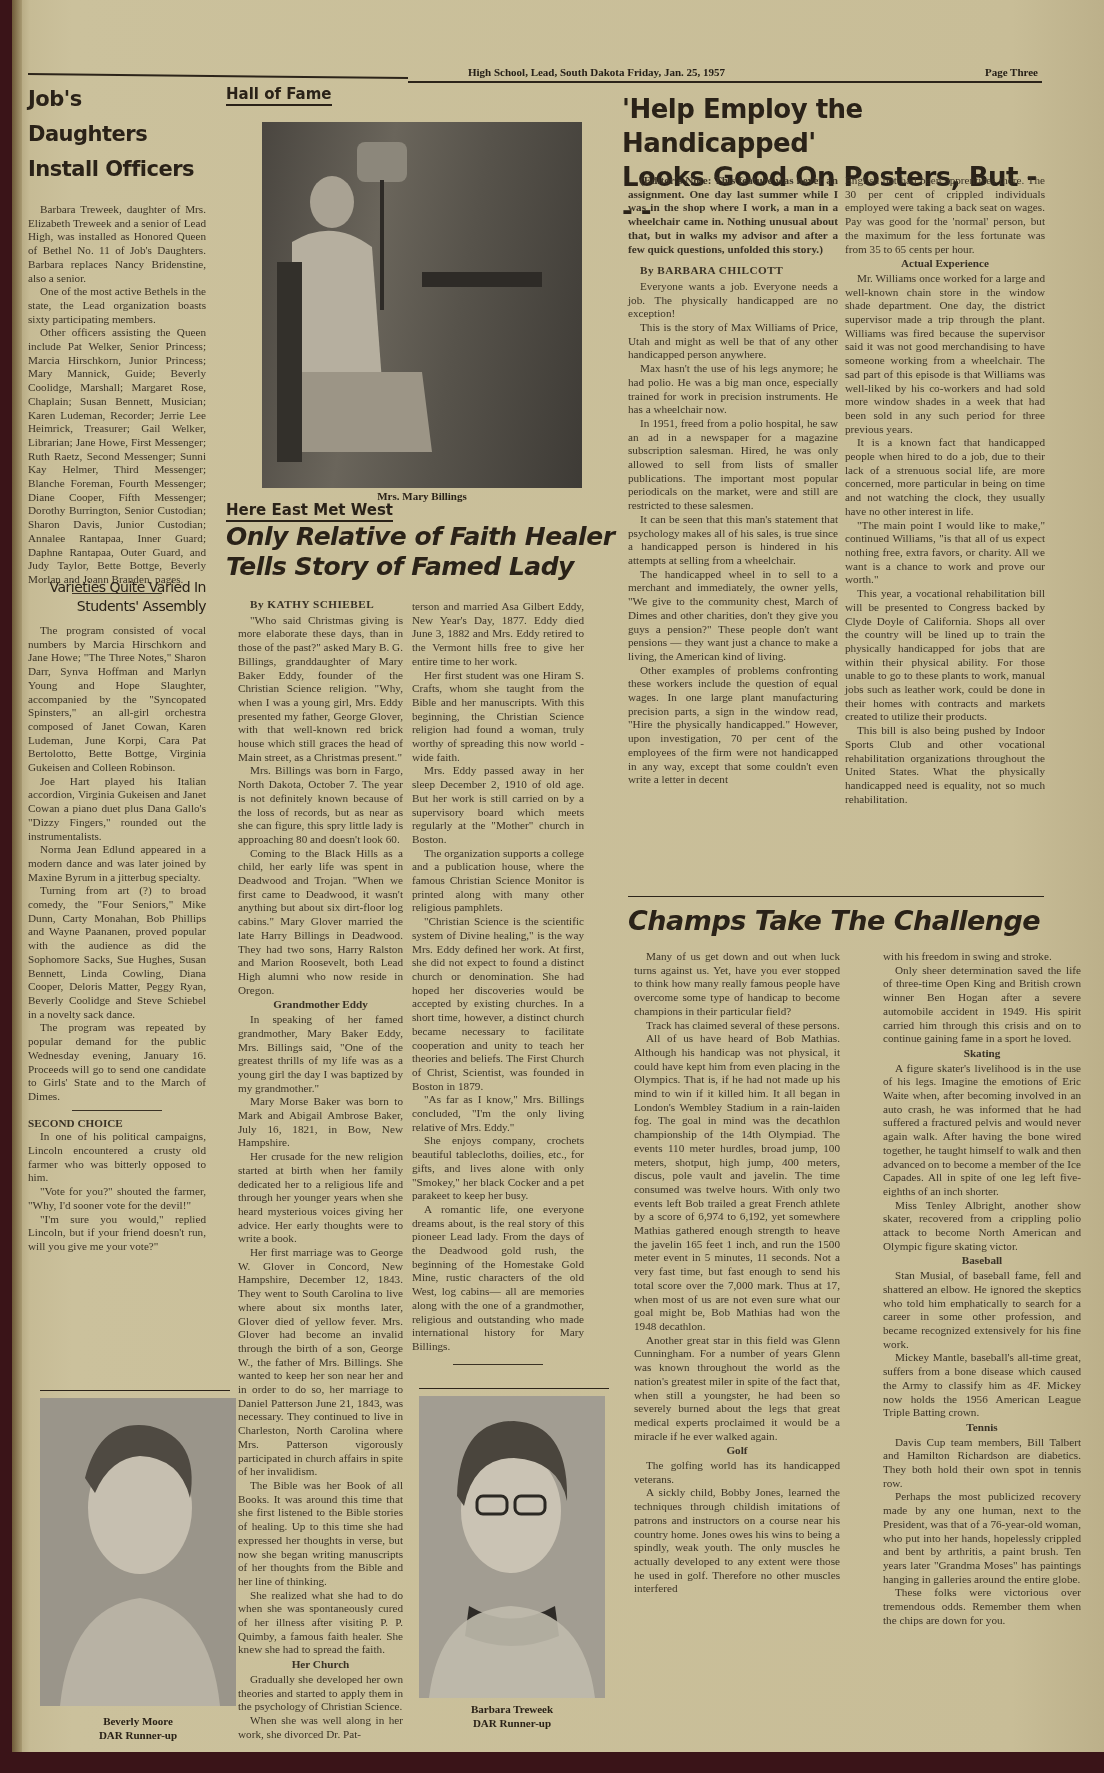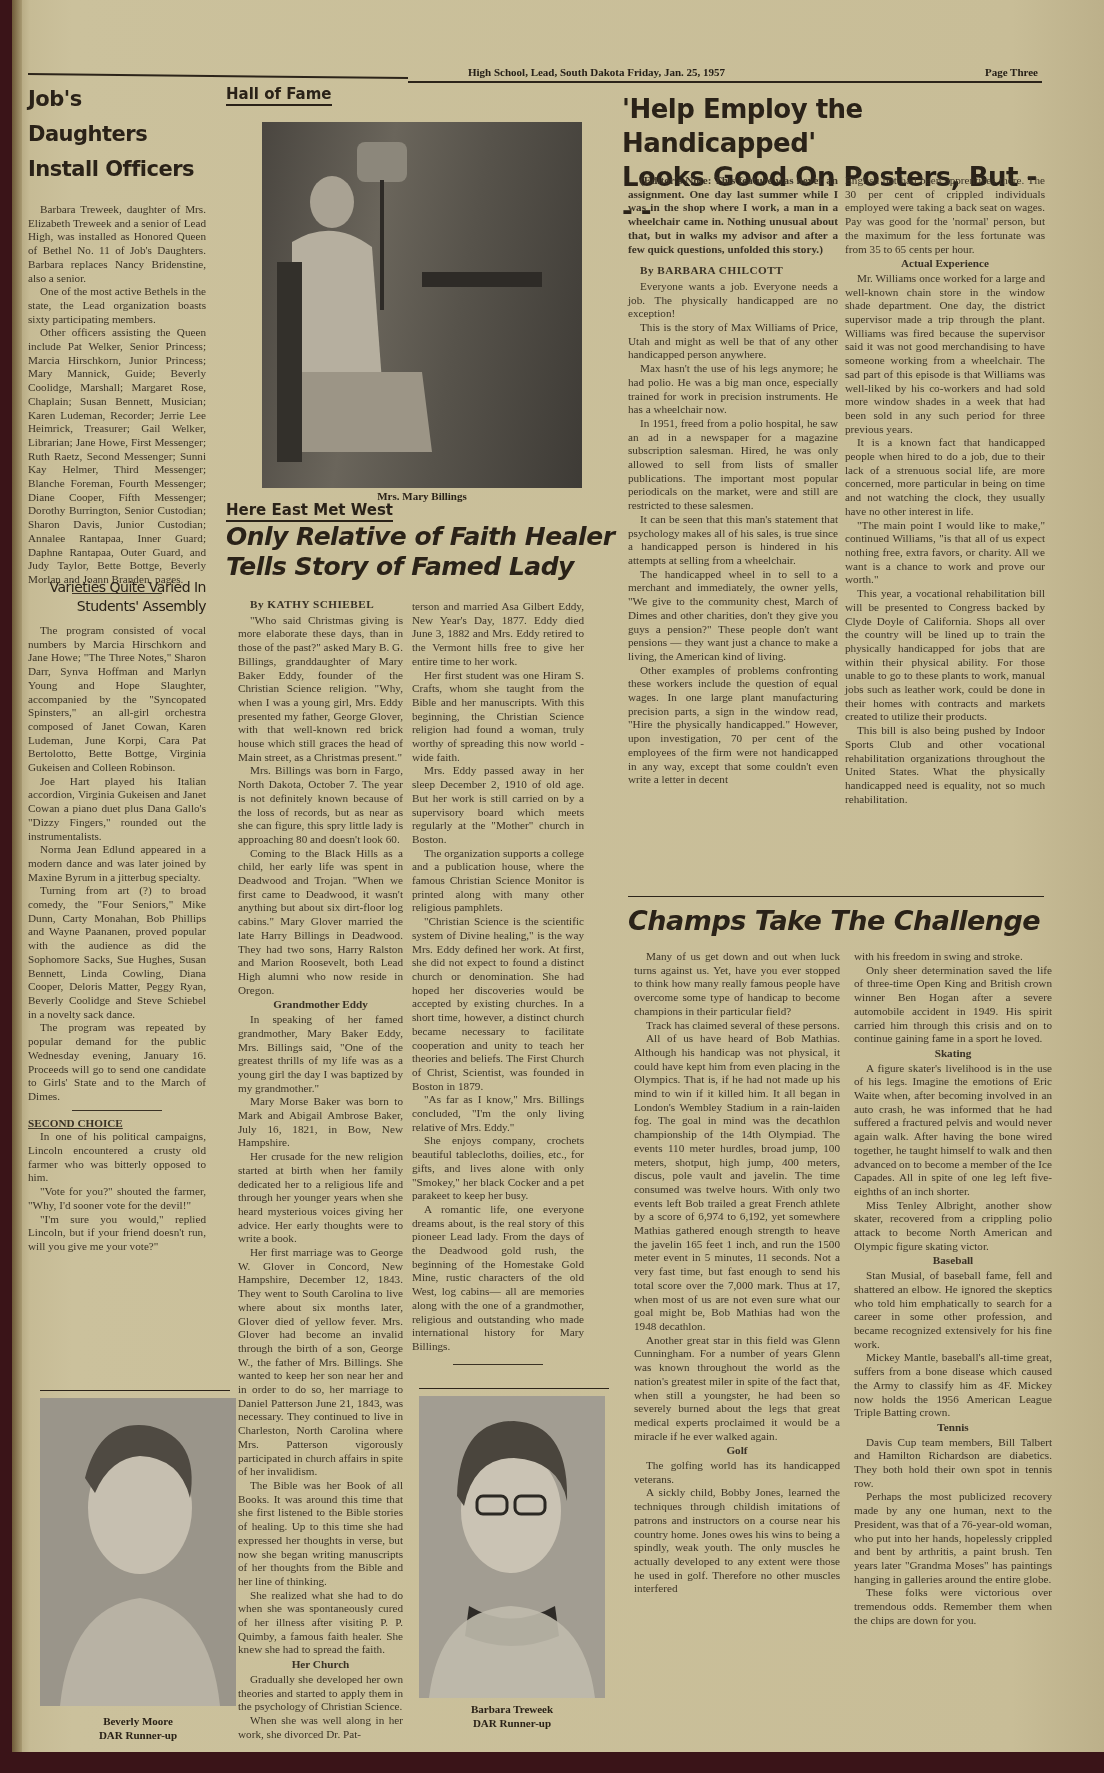--- a/index.html
+++ b/index.html
@@ -49,21 +49,21 @@
     <div class="hl" style="font-size:14px;line-height:19px;font-weight:normal;margin-bottom:8px;text-align:right;">Varieties Quite Varied In Students' Assembly</div>
     <div class="body">
       <p>The program consisted of vocal numbers by Marcia Hirschkorn and Jane Howe; "The Three Notes," Sharon Darr, Synva Hoffman and Marlyn Young and Hope Slaughter, accompanied by the "Syncopated Spinsters," an all-girl orchestra composed of Janet Cowan, Karen Ludeman, June Korpi, Cara Pat Bertolotto, Bette Bottge, Virginia Gukeisen and Colleen Robinson.</p>
       <p>Joe Hart played his Italian accordion, Virginia Gukeisen and Janet Cowan a piano duet plus Dana Gallo's "Dizzy Fingers," rounded out the instrumentalists.</p>
       <p>Norma Jean Edlund appeared in a modern dance and was later joined by Maxine Byrum in a jitterbug specialty.</p>
       <p>Turning from art (?) to broad comedy, the "Four Seniors," Mike Dunn, Carty Monahan, Bob Phillips and Wayne Paananen, proved popular with the audience as did the Sophomore Sacks, Sue Hughes, Susan Bennett, Linda Cowling, Diana Cooper, Deloris Matter, Peggy Ryan, Beverly Coolidge and Steve Schiebel in a novelty sack dance.</p>
       <p>The program was repeated by popular demand for the public Wednesday evening, January 16. Proceeds will go to send one candidate to Girls' State and to the March of Dimes.</p>
     </div>
     <div class="short-rule"></div>
     <div class="body">
-      <div style="font-weight:bold;text-decoration:underline;">SECOND CHOICE</div>
+      <div style="font-weight:bold;">SECOND CHOICE</div>
       <p>In one of his political campaigns, Lincoln encountered a crusty old farmer who was bitterly opposed to him.</p>
       <p>"Vote for you?" shouted the farmer, "Why, I'd sooner vote for the devil!"</p>
       <p>"I'm sure you would," replied Lincoln, but if your friend doesn't run, will you give me your vote?"</p>
     </div>
   </div>
 
   <div class="abs" style="left:214px;top:84px;">
     <span class="kicker">Hall of Fame</span>
   </div>
   <div class="photo" style="left:250px;top:122px;width:320px;height:366px;background:linear-gradient(100deg,#4a4640 0%,#6a655b 35%,#57534b 60%,#3e3b36 100%);">
@@ -182,21 +182,21 @@
     <div id="ch-col1">
         <p>Many of us get down and out when luck turns against us. Yet, have you ever stopped to think how many really famous people have overcome some type of handicap to become champions in their particular field?</p>
         <p>Track has claimed several of these persons.</p>
         <p>All of us have heard of Bob Mathias. Although his handicap was not physical, it could have kept him from even placing in the Olympics. That is, if he had not made up his mind to win if it killed him. It all began in London's Wembley Stadium in a rain-laiden fog. The goal in mind was the decathlon championship of the 14th Olympiad. The events 110 meter hurdles, broad jump, 100 meters, shotput, high jump, 400 meters, discus, pole vault and javelin. The time consumed was twelve hours. With only two events left Bob trailed a great French athlete by a score of 6,974 to 6,192, yet somewhere Mathias gathered enough strength to heave the javelin 165 feet 1 inch, and run the 1500 meter event in 5 minutes, 11 seconds. Not a very fast time, but fast enough to send his total score over the 7,000 mark. Thus at 17, when most of us are not even sure what our goal might be, Bob Mathias had won the 1948 decathlon.</p>
         <p>Another great star in this field was Glenn Cunningham. For a number of years Glenn was known throughout the world as the nation's greatest miler in spite of the fact that, when still a youngster, he had been so severely burned about the legs that great medical experts proclaimed it would be a miracle if he ever walked again.</p>
         <div class="sub">Golf</div>
         <p>The golfing world has its handicapped veterans.</p>
         <p>A sickly child, Bobby Jones, learned the techniques through childish imitations of patrons and instructors on a course near his country home. Jones owes his wins to being a spindly, weak youth. The only muscles he actually developed to any extent were those he used in golf. Therefore no other muscles interfered</p>
       </div>
   </div>
-  <div class="body abs" style="left:842px;top:950px;width:198px;">
+  <div class="body abs" style="left:871px;top:950px;width:198px;">
     <div id="ch-col2">
         <p style="text-indent: 0px;">with his freedom in swing and stroke.</p>
         <p>Only sheer determination saved the life of three-time Open King and British crown winner Ben Hogan after a severe automobile accident in 1949. His spirit carried him through this crisis and on to continue gaining fame in a sport he loved.</p>
         <div class="sub">Skating</div>
         <p>A figure skater's livelihood is in the use of his legs. Imagine the emotions of Eric Waite when, after becoming involved in an auto crash, he was informed that he had suffered a fractured pelvis and would never again walk. After having the bone wired together, he taught himself to walk and then advanced on to become a member of the Ice Capades. All in spite of one leg left five-eighths of an inch shorter.</p>
         <p>Miss Tenley Albright, another show skater, recovered from a crippling polio attack to become North American and Olympic figure skating victor.</p>
         <div class="sub">Baseball</div>
         <p>Stan Musial, of baseball fame, fell and shattered an elbow. He ignored the skeptics who told him emphatically to search for a career in some other profession, and became recognized extensively for his fine work.</p>
         <p>Mickey Mantle, baseball's all-time great, suffers from a bone disease which caused the Army to classify him as 4F. Mickey now holds the 1956 American League Triple Batting crown.</p>
         <div class="sub">Tennis</div>

